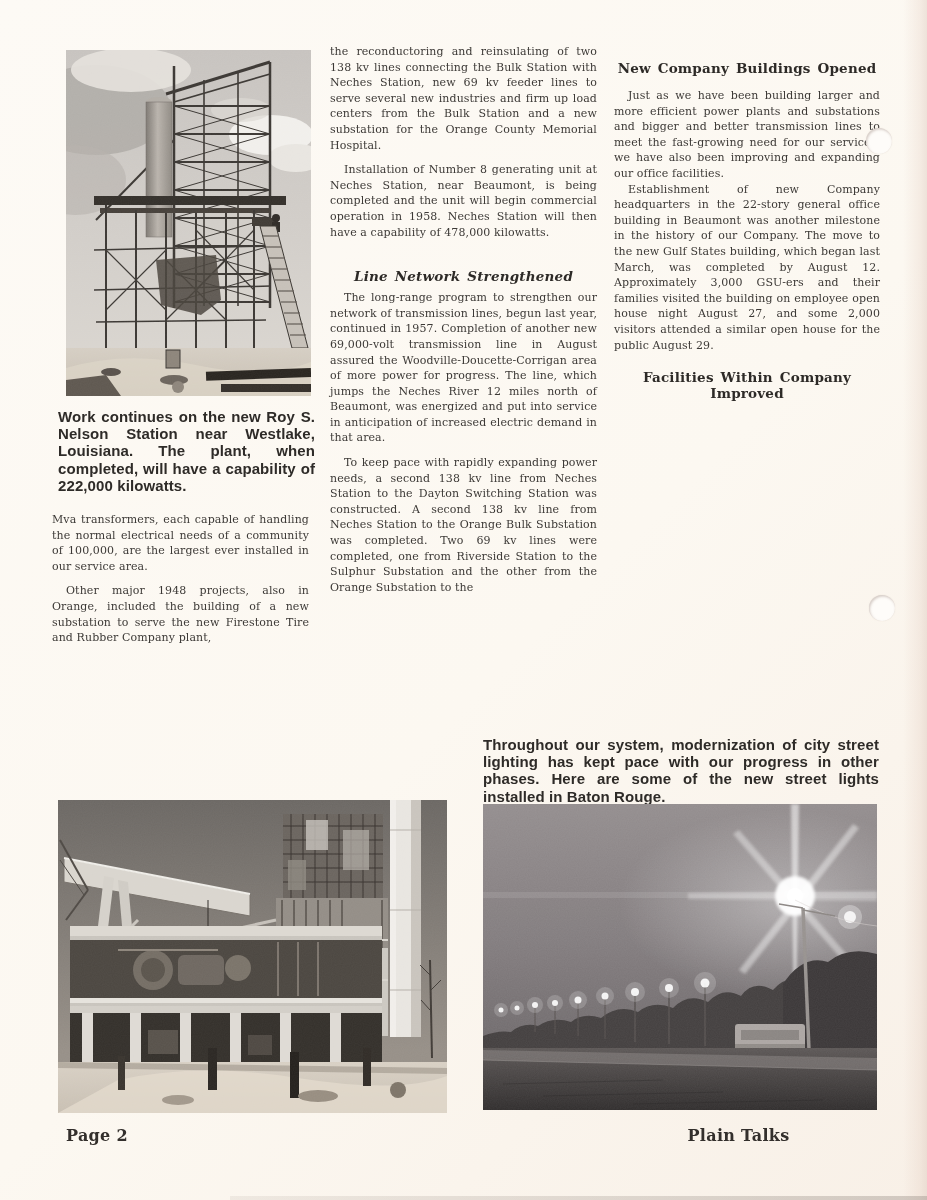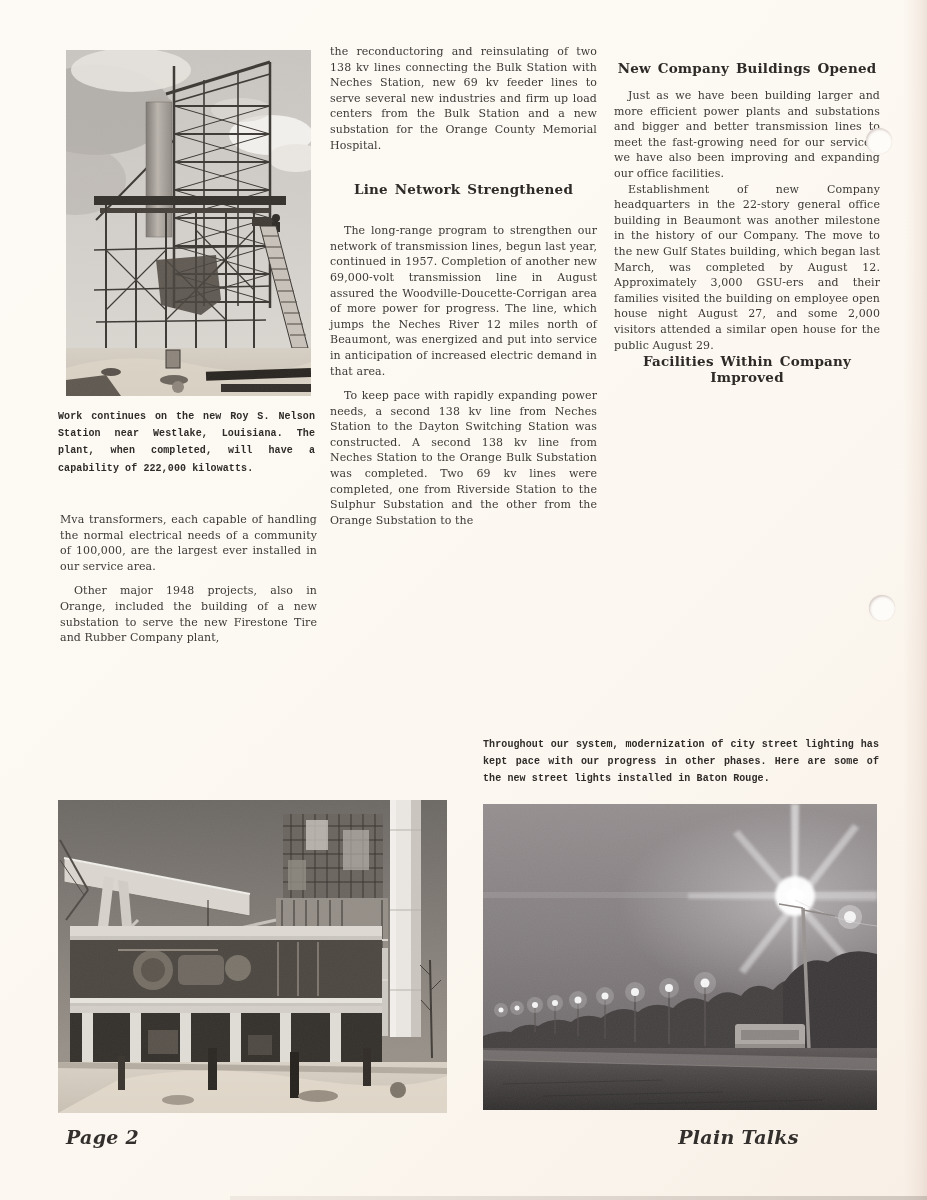--- a/index.html
+++ b/index.html
@@ -16,27 +16,27 @@
     letter-spacing:.1px;color:#3c3936;
   }
   .body-col p{text-indent:14px;}
   .body-col p.cont{text-indent:0;}
   .body-col p.gap{margin-top:9px;}
   .sec-head{
     margin:0;font-size:13.5px;font-weight:bold;text-align:center;
     color:#2d2a27;word-spacing:2px;letter-spacing:.2px;
   }
   .caption{
-    position:absolute;font-family:Liberation Mono, monospace;font-weight:bold;
-    font-size:10px;line-height:17.2px;color:#2e2b28;text-align:justify;
+    position:absolute;font-family:Liberation Sans, sans-serif;font-weight:bold;
+    font-size:15px;line-height:17.2px;color:#2e2b28;text-align:justify;
     letter-spacing:.1px;margin:0;
   }
   .footer-txt{
     position:absolute;font-family:"DejaVu Serif",serif;font-weight:bold;
-    font-style:italic;font-size:19px;color:#332f2c;letter-spacing:.3px;
+    font-size:16px;color:#332f2c;letter-spacing:.3px;
   }
   .punch{
     position:absolute;width:26px;height:26px;border-radius:50%;
     background:#fefcf9;
     box-shadow:inset 1px 1.5px 2.5px rgba(150,130,120,.4), 0 0 1px rgba(210,195,185,.6);
   }
   .edge-right{
     position:absolute;top:0;right:0;width:24px;height:1200px;
     background:linear-gradient(to right,rgba(226,203,190,0) 0%,rgba(226,203,190,.28) 70%,rgba(214,190,178,.38) 100%);
   }
@@ -155,37 +155,38 @@
       <circle cx="112" cy="337" r="6" fill="#8d857b"></circle>
       <path d="M0,330 L40,325 L55,346 L0,346 Z" fill="#5e574f"></path>
       <rect x="140" y="320" width="105" height="9" fill="#28241f" transform="rotate(-2 190 324)"></rect>
       <rect x="155" y="334" width="90" height="8" fill="#332e29"></rect>
       <rect x="0" y="0" width="245" height="346" filter="url(#p1noise)"></rect>
     </svg>
   </div>
 
   <p class="caption" style="left:58px;top:408px;width:257px;">Work continues on the new Roy S. Nelson Station near Westlake, Louisiana. The plant, when completed, will have a capability of 222,000 kilowatts.</p>
 
-  <div class="body-col abs" style="left:60px;top:512px;width:257px;">
+  <div class="body-col abs" style="left:52px;top:512px;width:257px;">
     <p class="cont">Mva transformers, each capable of handling the normal electrical needs of a community of 100,000, are the largest ever installed in our service area.</p>
     <p class="gap">Other major 1948 projects, also in Orange, included the building of a new substation to serve the new Firestone Tire and Rubber Company plant,</p>
   </div>
 
   <div class="body-col abs" style="left:330px;top:44px;width:267px;">
     <p class="cont">the reconductoring and reinsulating of two 138 kv lines connecting the Bulk Station with Neches Station, new 69 kv feeder lines to serve several new industries and firm up load centers from the Bulk Station and a new substation for the Orange County Memorial Hospital.</p>
-    <h3 class="sec-head" style="margin-top:28px;margin-bottom:26px;">Line Network Strengthened</h3>
+    <p class="gap">Installation of Number 8 generating unit at Neches Station, near Beaumont, is being completed and the unit will begin commercial operation in 1958. Neches Station will then have a capability of 478,000 kilowatts.</p>
+    <h3 class="sec-head" style="margin-top:28px;margin-bottom:6px;font-style:italic;">Line Network Strengthened</h3>
     <p>The long-range program to strengthen our network of transmission lines, begun last year, continued in 1957. Completion of another new 69,000-volt transmission line in August assured the Woodville-Doucette-Corrigan area of more power for progress. The line, which jumps the Neches River 12 miles north of Beaumont, was energized and put into service in anticipation of increased electric demand in that area.</p>
     <p class="gap">To keep pace with rapidly expanding power needs, a second 138 kv line from Neches Station to the Dayton Switching Station was constructed. A second 138 kv line from Neches Station to the Orange Bulk Substation was completed. Two 69 kv lines were completed, one from Riverside Station to the Sulphur Substation and the other from the Orange Substation to the</p>
   </div>
 
   <div class="body-col abs" style="left:614px;top:44px;width:266px;">
     <h3 class="sec-head" style="margin-top:16px;margin-bottom:12px;">New Company Buildings Opened</h3>
     <p>Just as we have been building larger and more efficient power plants and substations and bigger and better transmission lines to meet the fast-growing need for our services, we have also been improving and expanding our office facilities.</p>
     <p>Establishment of new Company headquarters in the 22-story general office building in Beaumont was another milestone in the history of our Company. The move to the new Gulf States building, which began last March, was completed by August 12. Approximately 3,000 GSU-ers and their families visited the building on employee open house night August 27, and some 2,000 visitors attended a similar open house for the public August 29.</p>
-    <h3 class="sec-head" style="margin-bottom:11px;">Facilities Within Company Improved</h3>
+    <h3 class="sec-head" style="margin-top:16px;margin-bottom:11px;">Facilities Within Company Improved</h3>
   </div>
 
   <p class="caption" style="left:483px;top:736px;width:396px;">Throughout our system, modernization of city street lighting has kept pace with our progress in other phases. Here are some of the new street lights installed in Baton Rouge.</p>
 
   <div class="photo abs" style="left:58px;top:800px;width:389px;height:313px;">
     <svg viewBox="0 0 389 313">
       <defs>
         <linearGradient id="p2sky" x1="0" y1="0" x2="0" y2="1">
           <stop offset="0" stop-color="#6b6763"></stop>
             <stop offset=".8" stop-color="#968f87"></stop>

